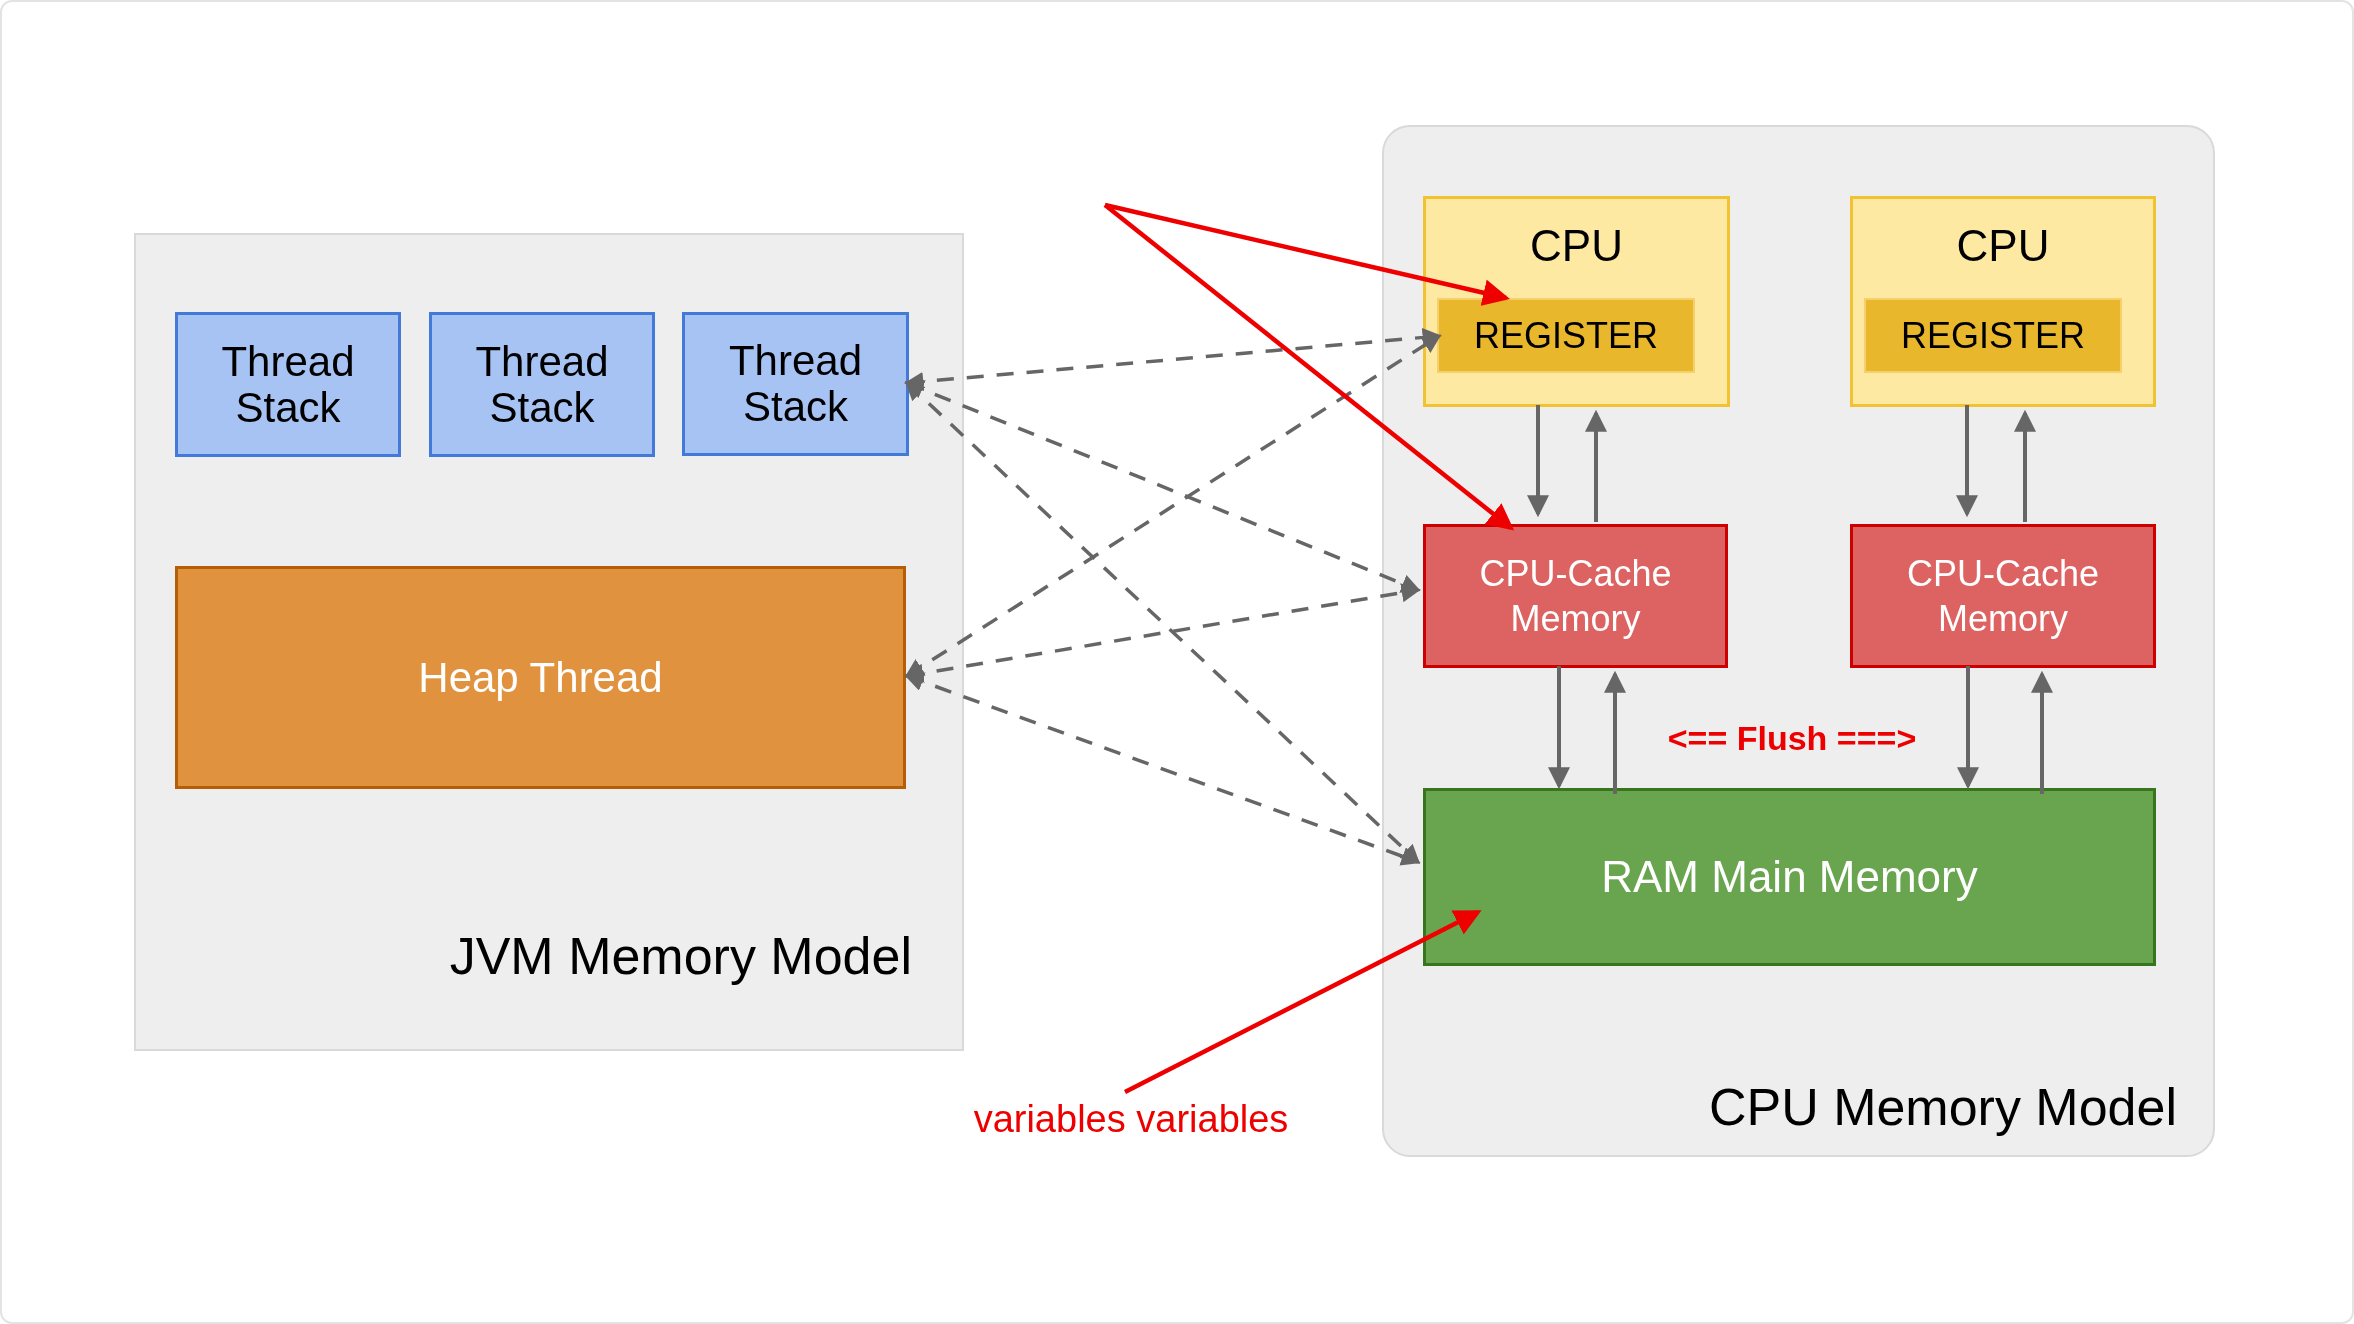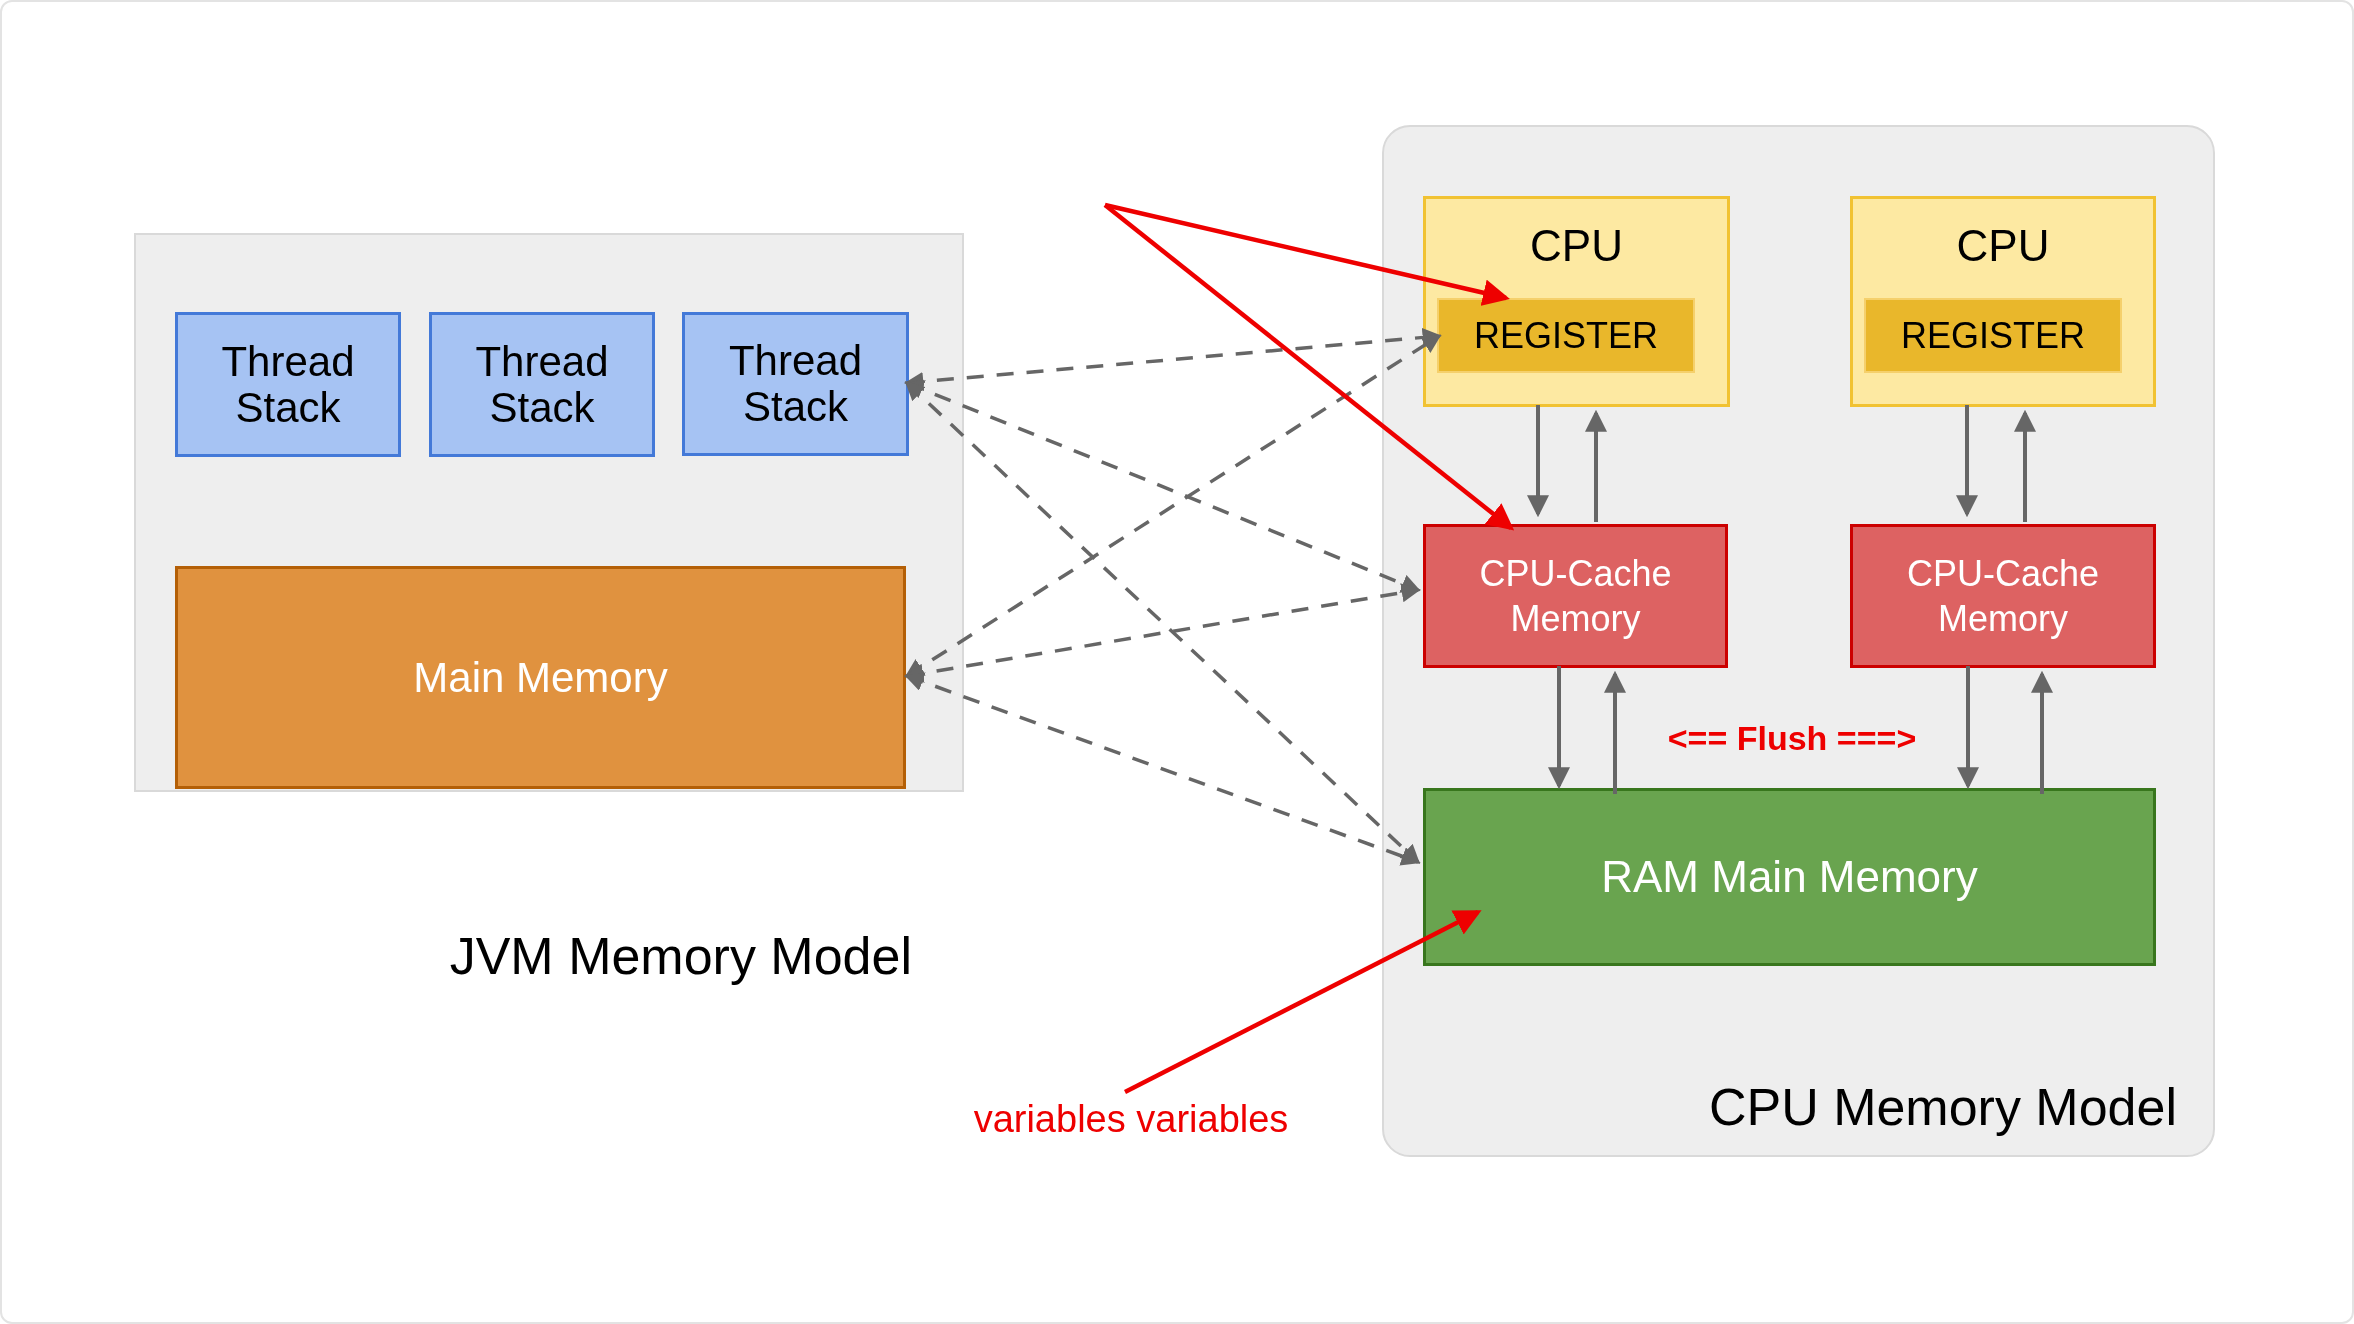--- a/index.html
+++ b/index.html
@@ -12,21 +12,21 @@
     --ram-fill:#69a44f; --ram-border:#38761d;
     --gray-arrow:#666666; --annotation-red:#ee0000;
     --text-dark:#000000; --text-light:#ffffff;
   }
   *{box-sizing:border-box;margin:0;padding:0;}
   html,body{width:2354px;height:1324px;background:#fff;}
   body{font-family:"Liberation Sans","DejaVu Sans",sans-serif;}
   .canvas{position:relative;width:2354px;height:1324px;background:#fff;
           border:2px solid var(--canvas-border);border-radius:12px;overflow:hidden;}
   .panel{position:absolute;background:var(--panel-bg);border:2px solid var(--panel-border);z-index:1;}
-  .panel-jvm{left:132px;top:231px;width:830px;height:559px;}
+  .panel-jvm{left:132px;top:231px;width:830px;height:818px;}
   .panel-cpu{left:1380px;top:123px;width:833px;height:1032px;border-radius:28px;}
   .box{position:absolute;display:flex;align-items:center;justify-content:center;text-align:center;}
   .label{white-space:pre-line;}
   .thread-stack{width:226px;height:145px;background:var(--thread-fill);
     border:3px solid var(--thread-border);font-size:42px;line-height:46px;color:var(--text-dark);}
   .ts-1{left:39px;top:77px;} .ts-2{left:293px;top:77px;} .ts-3{left:546px;top:77px;width:227px;height:144px;}
   .heap{left:39px;top:331px;width:731px;height:223px;background:var(--heap-fill);
     border:3px solid var(--heap-border);font-size:42px;color:var(--text-light);}
   .panel-title{position:absolute;font-size:52px;color:var(--text-dark);white-space:nowrap;}
   .jvm-title{right:50px;top:691px;}
@@ -66,21 +66,21 @@
     </div>
     <div class="box thread-stack ts-2">
       <span class="label">Thread
 Stack</span>
     </div>
     <div class="box thread-stack ts-3">
       <span class="label">Thread
 Stack</span>
     </div>
     <div class="box heap">
-      <span class="label">Main Memory</span>
+      <span class="label">Heap Thread</span>
     </div>
     <div class="panel-title jvm-title">JVM Memory Model</div>
   </section>
 
   <section class="panel panel-cpu">
     <div class="cpu-box cpu-1">
       <div class="cpu-name">CPU</div>
       <div class="register">REGISTER</div>
     </div>
     <div class="cpu-box cpu-2">

